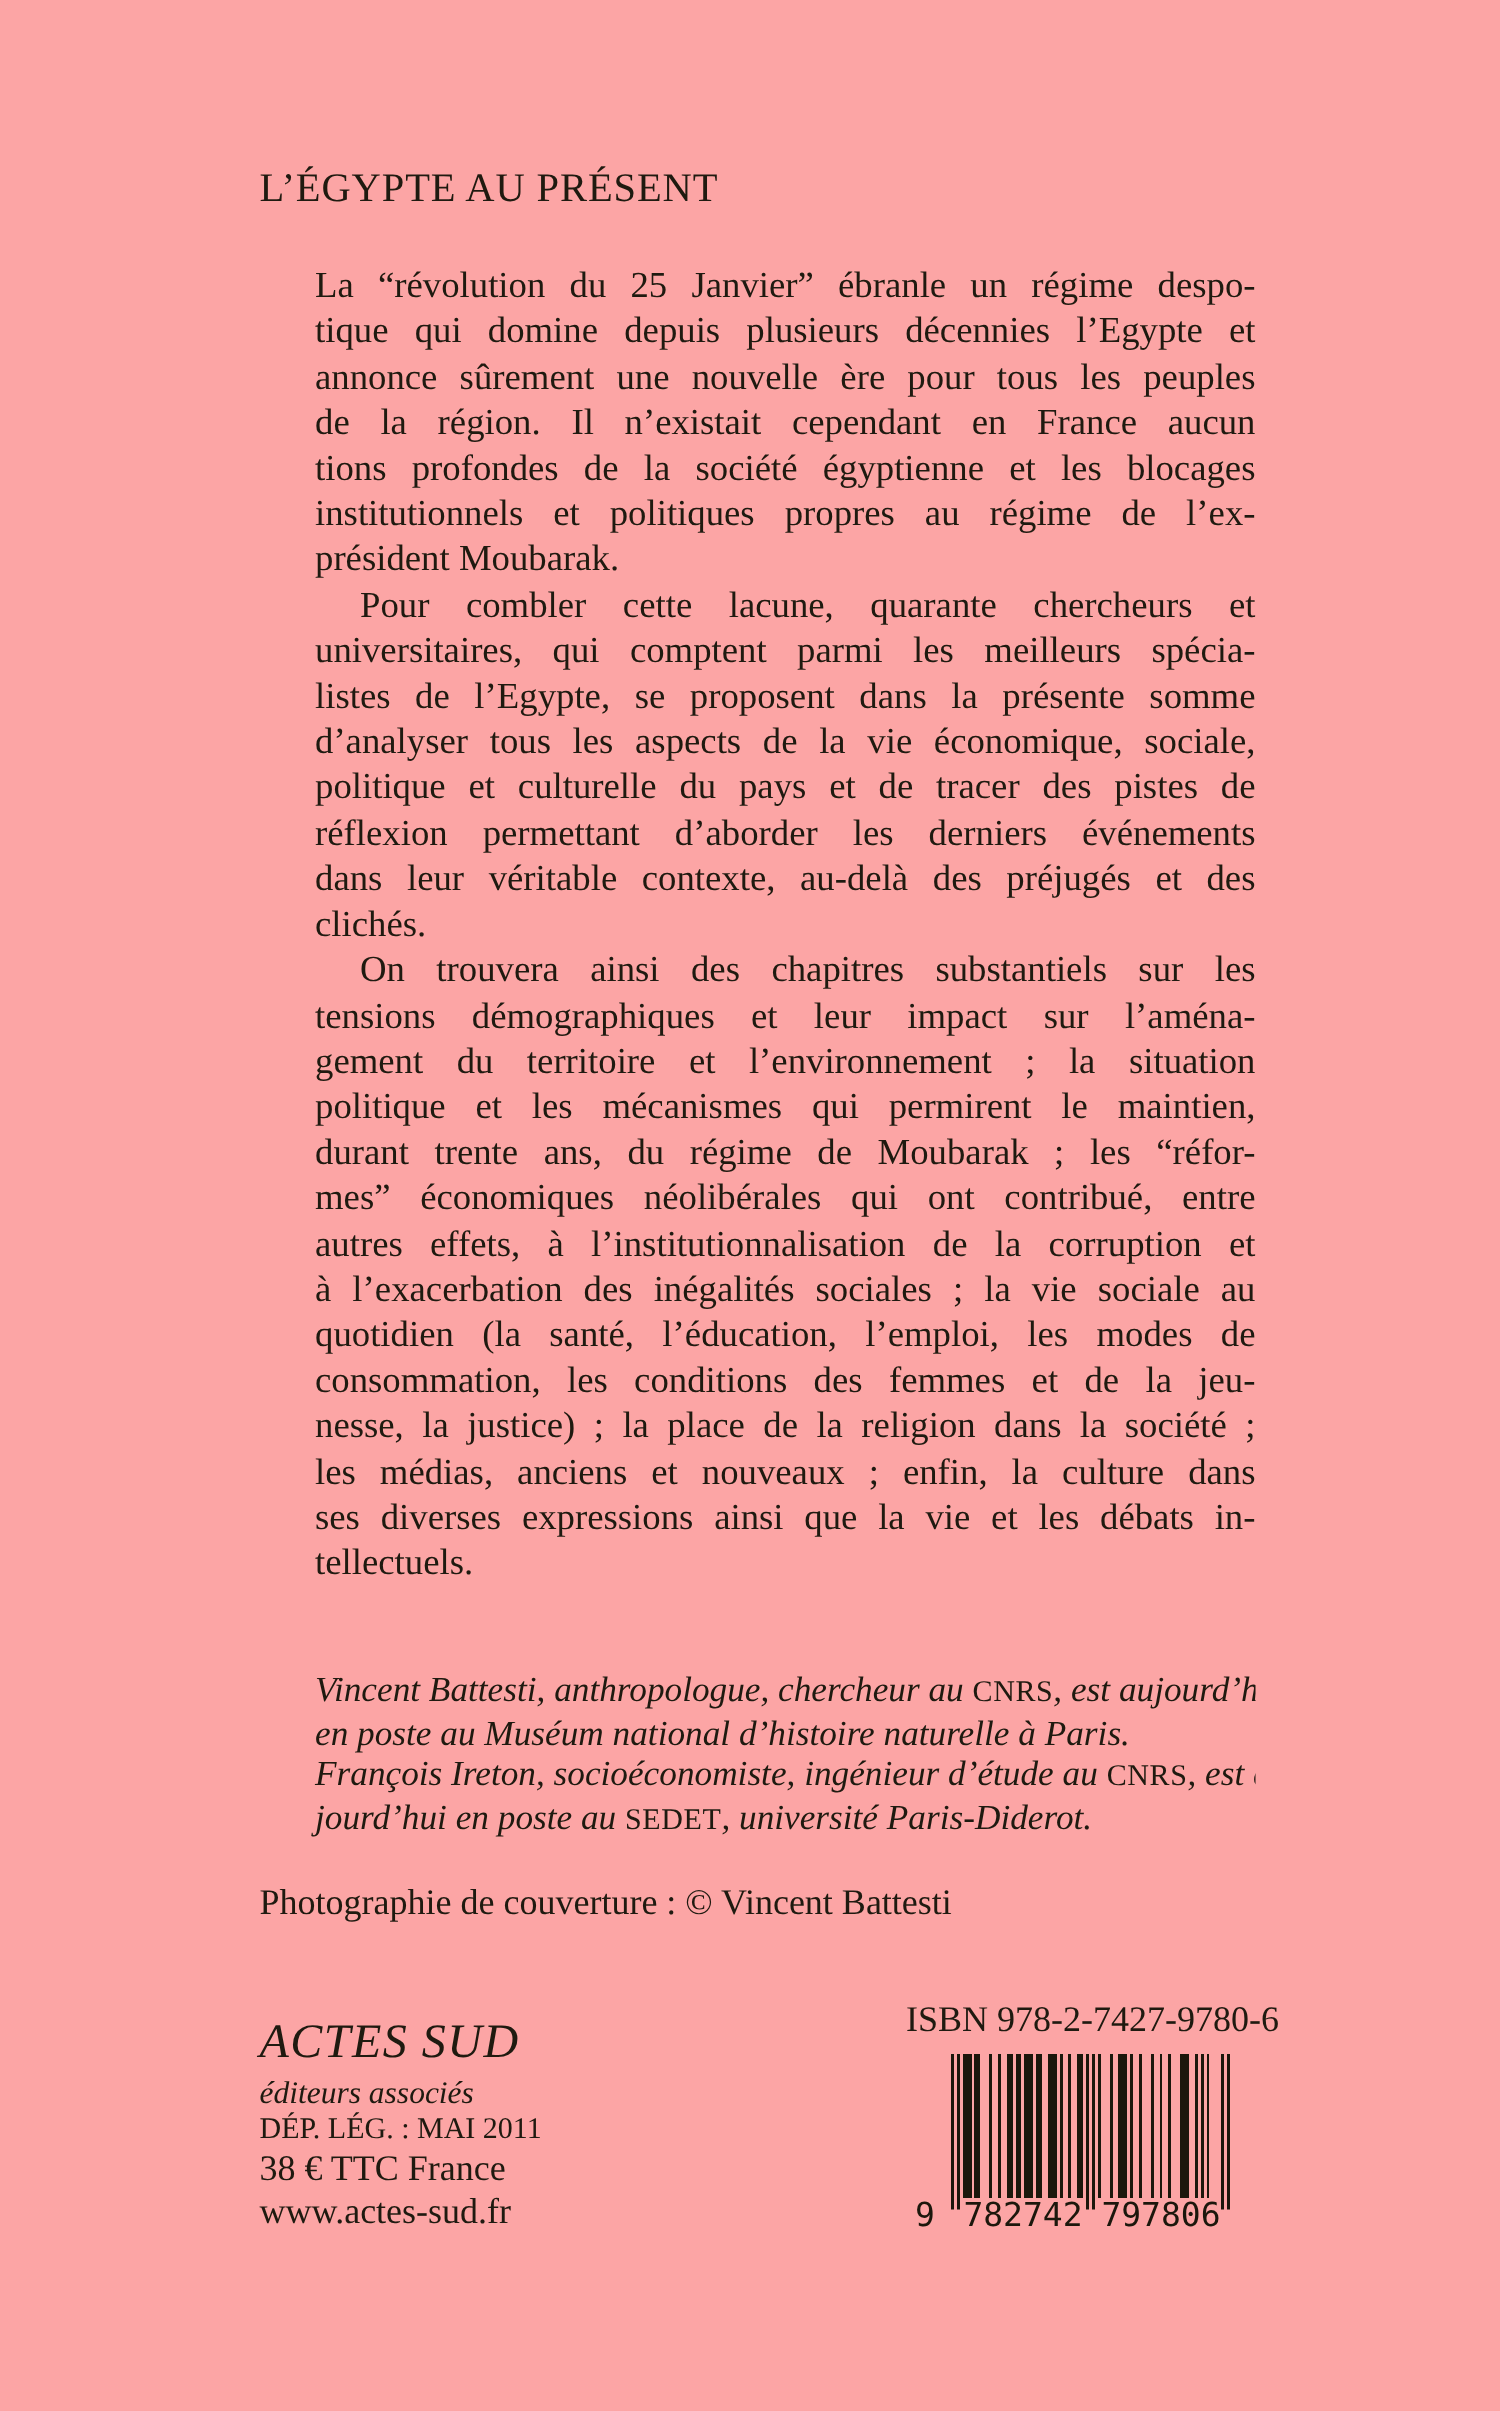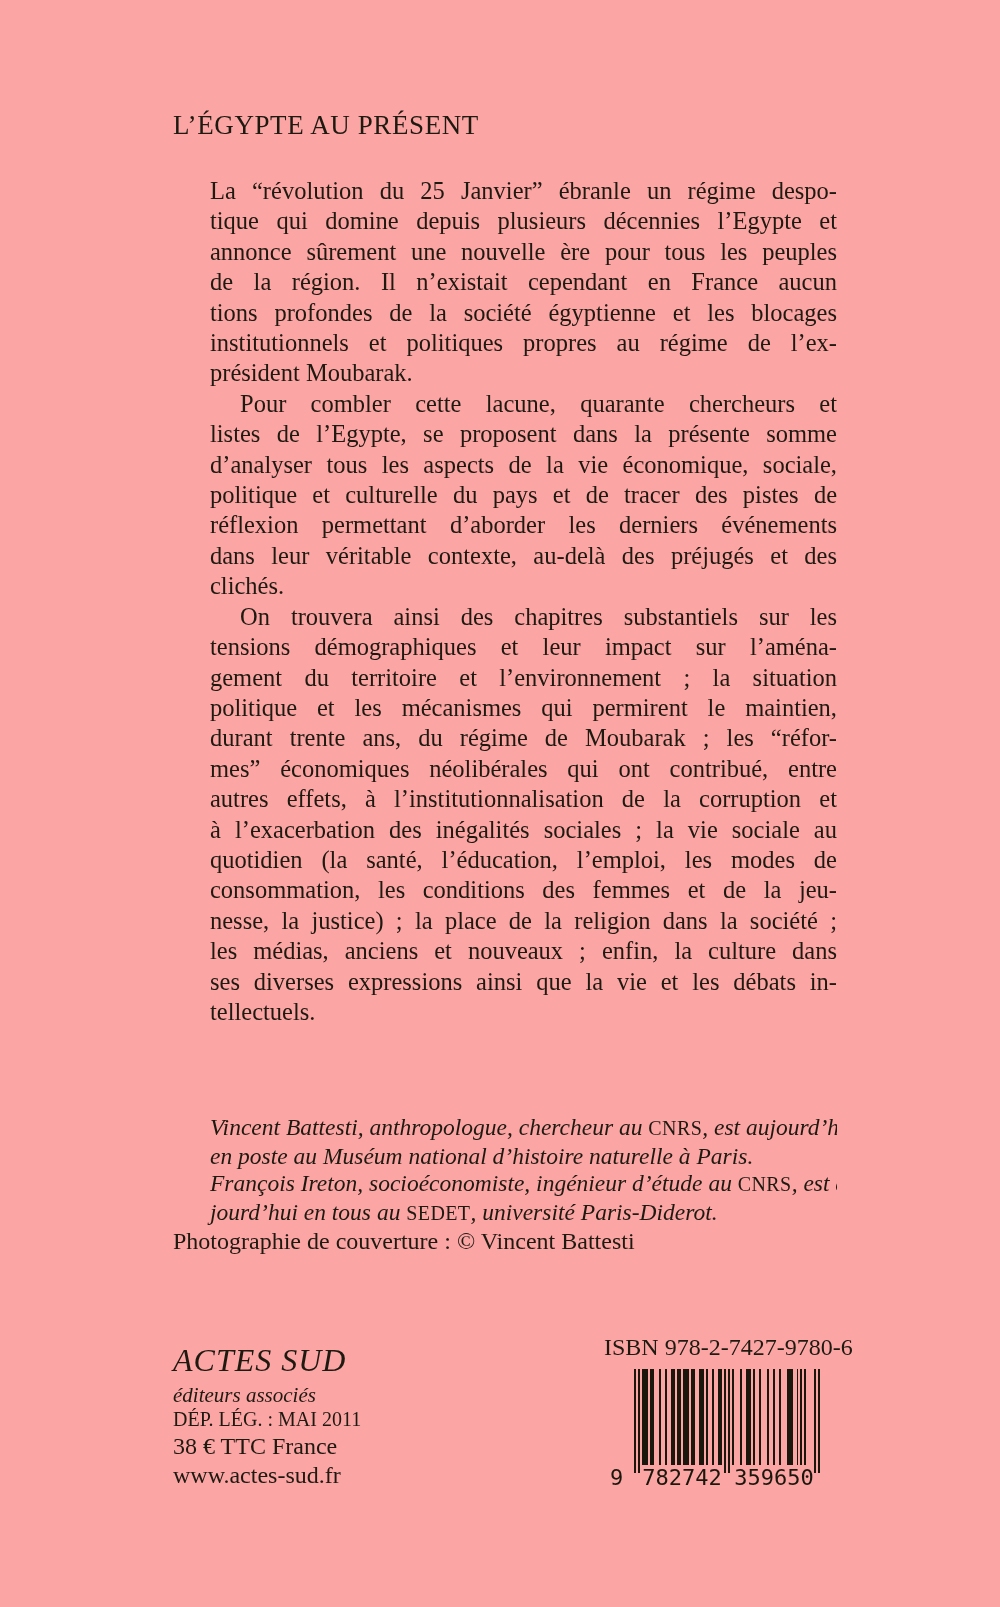--- a/index.html
+++ b/index.html
@@ -34,21 +34,21 @@
   
   .bio{
     position:absolute;left:173px;top:1114px;width:664px;
     font-size:23.5px;line-height:27.5px;font-style:italic;
     overflow:hidden;
   }
   .bio .line{white-space:nowrap;}
   .sc{font-style:normal;font-size:20px;letter-spacing:.4px;}
   
   .credit{
-    position:absolute;left:173px;top:1228px;
+    position:absolute;left:173px;top:1256px;
     font-size:24px;white-space:nowrap;
   }
   
   .colophon{position:absolute;left:173px;top:1344px;}
   .pub-name{font-style:italic;font-size:32px;line-height:1;letter-spacing:1px;}
   .pub-tag{font-style:italic;font-size:21px;margin-top:7px;}
   .pub-legal{font-size:20px;}
   .pub-price{font-size:24px;margin-top:2px;}
   .pub-site{font-size:24px;margin-top:2px;}
   
@@ -74,20 +74,21 @@
 
   <div class="body-text">
       <div class="line">La “révolution du 25 Janvier” ébranle un régime despo-</div>
       <div class="line">tique qui domine depuis plusieurs décennies l’Egypte et</div>
       <div class="line">annonce sûrement une nouvelle ère pour tous les peuples</div>
       <div class="line">de la région. Il n’existait cependant en France aucun</div>
       <div class="line">tions profondes de la société égyptienne et les blocages</div>
       <div class="line">institutionnels et politiques propres au régime de l’ex-</div>
       <div class="line last">président Moubarak.</div>
       <div class="line indent">Pour combler cette lacune, quarante chercheurs et</div>
+      <div class="line">universitaires, qui comptent parmi les meilleurs spécia-</div>
       <div class="line">listes de l’Egypte, se proposent dans la présente somme</div>
       <div class="line">d’analyser tous les aspects de la vie économique, sociale,</div>
       <div class="line">politique et culturelle du pays et de tracer des pistes de</div>
       <div class="line">réflexion permettant d’aborder les derniers événements</div>
       <div class="line">dans leur véritable contexte, au-delà des préjugés et des</div>
       <div class="line last">clichés.</div>
       <div class="line indent">On trouvera ainsi des chapitres substantiels sur les</div>
       <div class="line">tensions démographiques et leur impact sur l’aména-</div>
       <div class="line">gement du territoire et l’environnement ; la situation</div>
       <div class="line">politique et les mécanismes qui permirent le maintien,</div>
@@ -100,21 +101,21 @@
       <div class="line">nesse, la justice) ; la place de la religion dans la société ;</div>
       <div class="line">les médias, anciens et nouveaux ; enfin, la culture dans</div>
       <div class="line">ses diverses expressions ainsi que la vie et les débats in-</div>
       <div class="line last">tellectuels.</div>
     </div>
 
   <div class="bio">
       <div class="line"><span>Vincent Battesti, anthropologue, chercheur au </span><span class="sc">CNRS</span><span>, est aujourd’hui</span></div>
       <div class="line last"><span>en poste au Muséum national d’histoire naturelle à Paris.</span></div>
       <div class="line"><span>François Ireton, socioéconomiste, ingénieur d’étude au </span><span class="sc">CNRS</span><span>, est au-</span></div>
-      <div class="line last"><span>jourd’hui en tous au </span><span class="sc">SEDET</span><span>, université Paris-Diderot.</span></div>
+      <div class="line last"><span>jourd’hui en poste au </span><span class="sc">SEDET</span><span>, université Paris-Diderot.</span></div>
     </div>
 
   <div class="credit">Photographie de couverture : © Vincent Battesti</div>
 
   <div class="colophon">
     <div class="pub-name">ACTES SUD</div>
     <div class="pub-tag">éditeurs associés</div>
     <div class="pub-legal">DÉP. LÉG. : MAI 2011</div>
     <div class="pub-price">38 € TTC France</div>
     <div class="pub-site">www.actes-sud.fr</div>
@@ -150,17 +151,17 @@
           <rect x="74" y="0" width="1" height="96" fill="#1c170c"></rect>
           <rect x="78" y="0" width="3" height="96" fill="#1c170c"></rect>
           <rect x="83" y="0" width="1" height="96" fill="#1c170c"></rect>
           <rect x="85" y="0" width="1" height="96" fill="#1c170c"></rect>
           <rect x="87" y="0" width="1" height="96" fill="#1c170c"></rect>
           <rect x="92" y="0" width="1" height="104" fill="#1c170c"></rect>
           <rect x="94" y="0" width="1" height="104" fill="#1c170c"></rect>
         </svg>
         <span class="bc-digit bc-d0">9</span>
         <span class="bc-digit bc-d1">782742</span>
-        <span class="bc-digit bc-d2">359650</span>
+        <span class="bc-digit bc-d2">797806</span>
       </div>
   </div>
 
 </div>
 
 </body></html>

